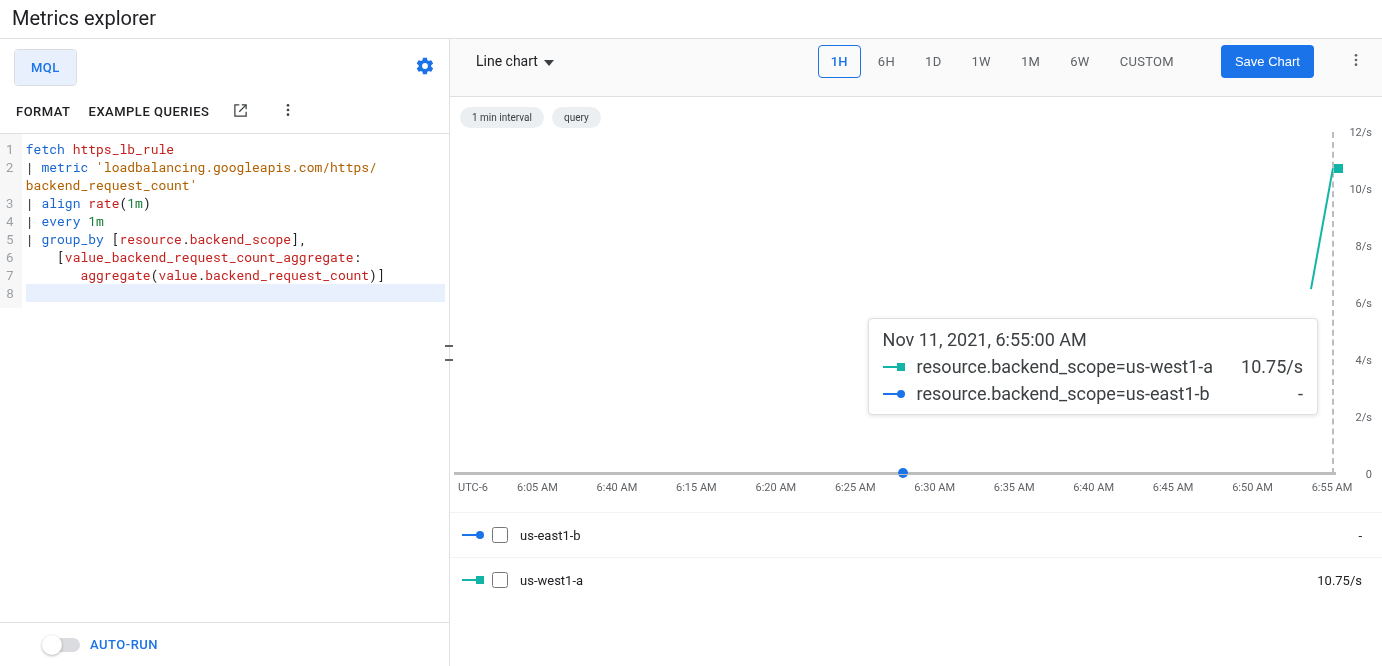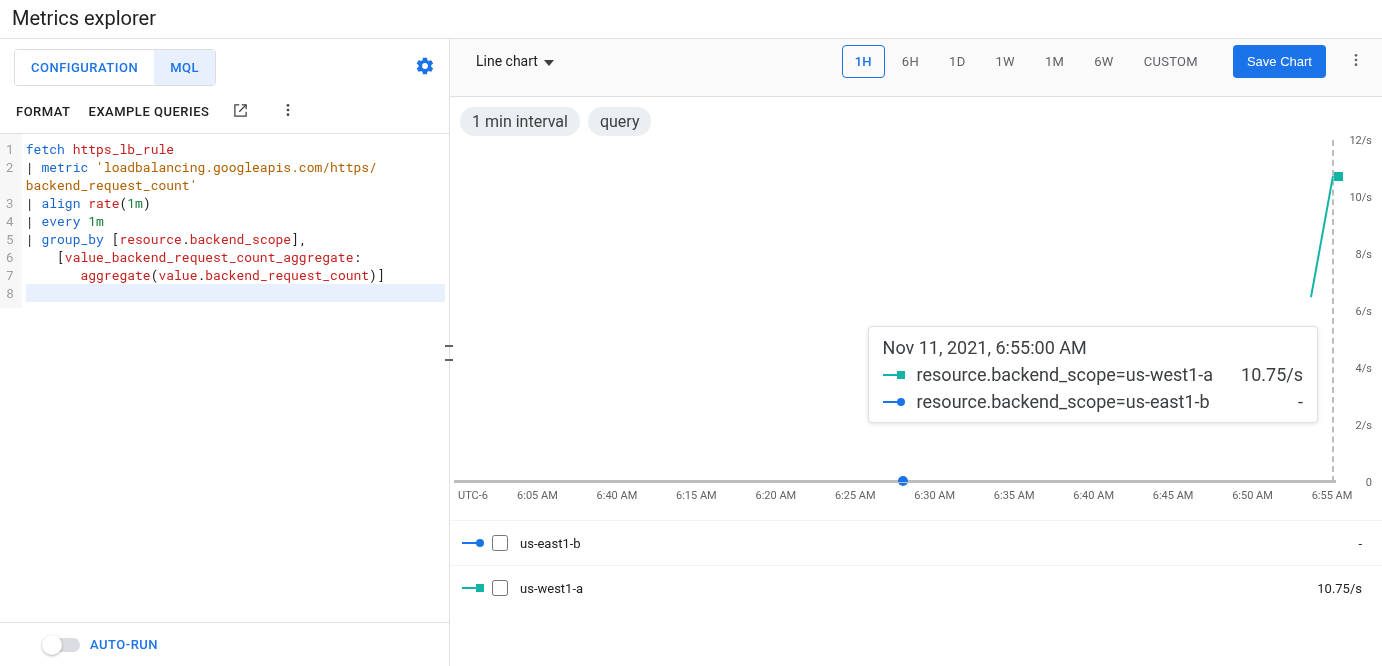--- a/index.html
+++ b/index.html
@@ -33,29 +33,29 @@
   .toggle { margin-left:28px; display:flex; align-items:center; gap:10px; }
   .toggle-track { width:36px; height:14px; background:#dadce0; border-radius:10px; position:relative; cursor:pointer; }
   .toggle-knob { width:20px; height:20px; background:#fff; border-radius:50%; box-shadow:0 1px 3px rgba(0,0,0,.3); position:absolute; top:-3px; left:-2px; }
   .toggle-label { color:#1a73e8; font-weight:500; letter-spacing:.5px; font-size:13px; }
   .drag-handle { position:absolute; right:-6px; top:302px; width:12px; height:24px; cursor:col-resize; }
   .drag-handle::before,.drag-handle::after{content:"";position:absolute;left:2px;width:8px;height:2px;background:#5f6368;}
   .drag-handle::before{top:4px;}
   .drag-handle::after{bottom:4px;}
   
   .right { flex:1; display:flex; flex-direction:column; min-width:0; }
-  .toolbar { height:58px; border-bottom:1px solid #e0e0e0; background:#fafafa; display:flex; align-items:center; padding:0 12px 13px 18px; gap:8px; }
+  .toolbar { height:58px; border-bottom:1px solid #e0e0e0; background:#fafafa; display:flex; align-items:center; padding:0 12px 13px 18px; gap:20px; }
   .chart-type { display:flex; align-items:center; gap:6px; cursor:pointer; padding:6px 8px; font-size:14px; }
   .time-group { margin-left:auto; display:flex; align-items:center; gap:4px; }
   .time-btn { padding:8px 12px; font-size:13px; color:#5f6368; cursor:pointer; border-radius:4px; border:1px solid transparent; font-weight:400; letter-spacing:.3px;}
   .time-btn.selected { color:#1a73e8; border:1px solid #1a73e8; border-radius:4px; font-weight:500;}
   .save-btn { background:#1a73e8; color:#fff; border:none; border-radius:4px; padding:9px 14px; font-size:13px; font-weight:500; cursor:pointer; margin-left:14px; }
   .more { margin-left:8px; cursor:pointer; padding:6px; color:#5f6368;}
   .chips { padding:10px 10px 4px 10px; display:flex; gap:8px; }
-  .chip { background:#eceff1; border-radius:14px; padding:5px 12px; font-size:16px; color:#3c4043; }
+  .chip { background:#eceff1; border-radius:14px; padding:5px 12px; font-size:10px; color:#3c4043; }
   .chart-area { position:relative; height:380px; margin:0 4px; }
   .y-axis { position:absolute; right:0; top:0; bottom:38px; width:42px; }
   .y-tick { position:absolute; right:6px; font-size:11px; color:#5f6368; transform:translateY(-50%); }
   .x-axis { position:absolute; left:0; right:42px; bottom:14px; height:24px; border-top:1px solid #bdbdbd; }
   .slider-track { position:absolute; left:0; right:42px; bottom:38px; height:2px; background:#bdbdbd; }
   .slider-knob { position:absolute; width:10px; height:10px; background:#1a73e8; border-radius:50%; top:-4px; }
   .x-tick { position:absolute; top:6px; font-size:11px; color:#5f6368; transform:translateX(-50%); white-space:nowrap; }
   .cursor-line { position:absolute; top:0; bottom:38px; border-left:2px dashed #bdbdbd; }
   .datapoint { position:absolute; width:9px; height:9px; background:#12b5a5; }
   .tooltip-box { position:absolute; background:#fff; border:1px solid #e0e0e0; border-radius:4px; box-shadow:0 1px 4px rgba(0,0,0,.12); padding:10px 14px; font-size:18px; color:#3c4043; }
@@ -79,21 +79,20 @@
 <body>
 <div class="app">
 
 <div class="titlebar">Metrics explorer</div>
 
 <div class="content">
 
   <div class="left">
     <div class="left-top">
       <div class="tabs">
-        <div class="tab tab-config">CONFIGURATION</div>
         <div class="tab tab-mql">MQL</div>
       </div>
       <span class="gear">
         <svg width="20" height="20" viewBox="0 0 24 24" fill="currentColor">
               <path d="M19.4 13a7.5 7.5 0 0 0 .07-1 7.5 7.5 0 0 0-.07-1l2.11-1.65a.5.5 0 0 0 .12-.64l-2-3.46a.5.5 0 0 0-.61-.22l-2.49 1a7.3 7.3 0 0 0-1.73-1l-.38-2.65A.5.5 0 0 0 13.9 2h-4a.5.5 0 0 0-.5.42l-.38 2.65a7.3 7.3 0 0 0-1.73 1l-2.49-1a.5.5 0 0 0-.61.22l-2 3.46a.5.5 0 0 0 .12.64L4.42 11a7.5 7.5 0 0 0-.07 1 7.5 7.5 0 0 0 .07 1L2.31 14.6a.5.5 0 0 0-.12.64l2 3.46a.5.5 0 0 0 .61.22l2.49-1a7.3 7.3 0 0 0 1.73 1l.38 2.65a.5.5 0 0 0 .5.42h4a.5.5 0 0 0 .5-.42l.38-2.65a7.3 7.3 0 0 0 1.73-1l2.49 1a.5.5 0 0 0 .61-.22l2-3.46a.5.5 0 0 0-.12-.64ZM12 15.5A3.5 3.5 0 1 1 15.5 12 3.5 3.5 0 0 1 12 15.5Z"></path>
             </svg>
       </span>
     </div>
     <div class="left-sub">
       <span>FORMAT</span>

